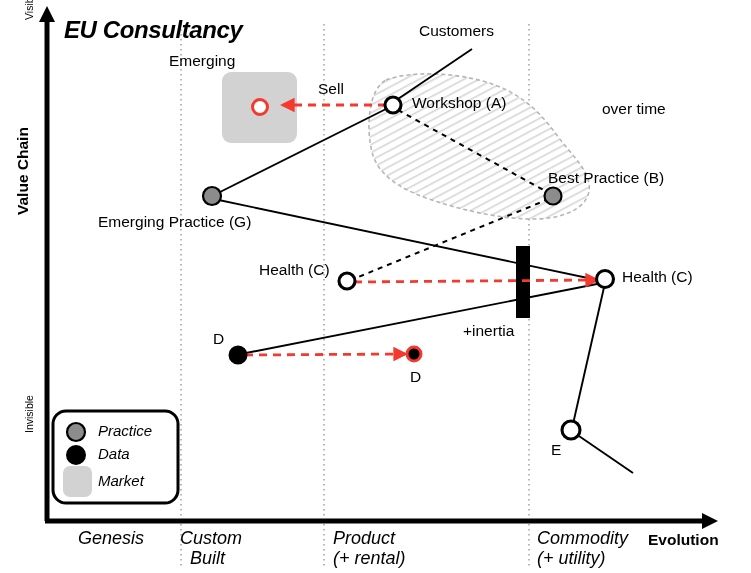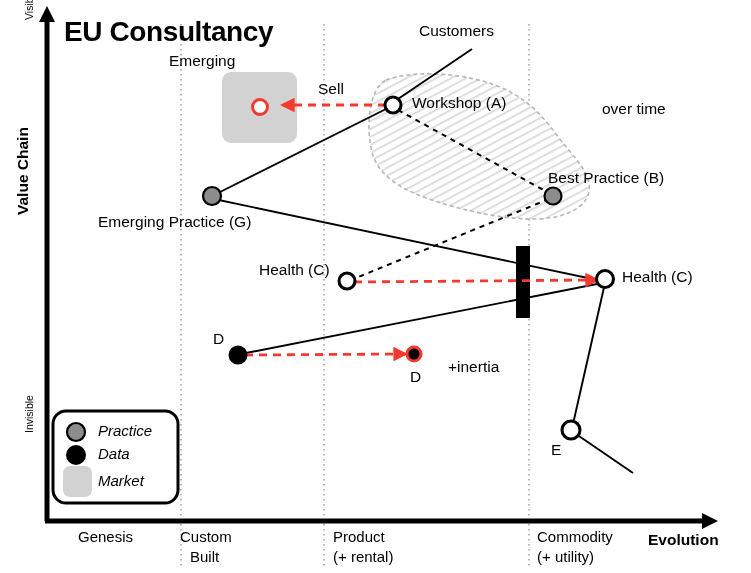--- a/index.html
+++ b/index.html
@@ -17,23 +17,23 @@
   .node-data{fill:#000;stroke:#000;stroke-width:2;}
   .node-red-open{fill:#ffffff;stroke:#f4392f;stroke-width:3;}
   .node-red-filled{fill:#000;stroke:#f4392f;stroke-width:3;}
   .market-box{fill:#d2d2d2;}
   .inertia-bar{fill:#000;}
   .cloud{fill:url(#hatch);stroke:#b6b6b6;stroke-width:1.6;stroke-dasharray:4 3;}
   .legend-box{fill:#ffffff;stroke:#000;stroke-width:3;}
   .t{font-family:"Liberation Sans", sans-serif;fill:#000;}
   .lbl{font-size:15.5px;}
   .lbl-sm{font-size:15px;font-style:italic;}
-  .title{font-size:28px;font-weight:bold;letter-spacing:-0.4px;}
+  .title{font-size:24px;font-weight:bold;letter-spacing:-0.4px;font-style:italic;}
   .axis-name{font-size:15.5px;font-weight:bold;}
-  .tick{font-size:15px;}
+  .tick{font-size:18px;font-style:italic;}
   .vert{font-size:10.5px;}
   .red{fill:#f4392f;}
   .note{font-size:15.5px;font-weight:normal;}
 </style>
 </head>
 <body>
 
 <div id="map-root">
 <svg width="751" height="573" viewBox="0 0 751 573">
   <defs>
@@ -129,21 +129,21 @@
 
   <div style="position:absolute;left:537px;top:528px;" class="t tick">Commodity</div>
   <div style="position:absolute;left:537px;top:548px;" class="t tick">(+ utility)</div>
 
   <div style="position:absolute;left:648px;top:531px;" class="t axis-name">Evolution</div>
 
   <div style="position:absolute;left:169px;top:52px;" class="t note">Emerging</div>
   <div style="position:absolute;left:419px;top:22px;" class="t note">Customers</div>
   <div style="position:absolute;left:318px;top:80px;" class="t lbl red">Sell</div>
   <div style="position:absolute;left:602px;top:100px;" class="t note">over time</div>
-  <div style="position:absolute;left:448px;top:322px;margin-top:36px;" class="t note">+inertia</div>
+  <div style="position:absolute;left:463px;top:322px;" class="t note">+inertia</div>
 
   <div style="position:absolute;left:412px;top:94px;" class="t lbl">Workshop (A)</div>
   <div style="position:absolute;left:548px;top:169px;" class="t lbl">Best Practice (B)</div>
   <div style="position:absolute;left:98px;top:213px;" class="t lbl">Emerging Practice (G)</div>
   <div style="position:absolute;left:259px;top:261px;" class="t lbl">Health (C)</div>
   <div style="position:absolute;left:622px;top:268px;" class="t lbl">Health (C)</div>
   <div style="position:absolute;left:213px;top:330px;" class="t lbl">D</div>
   <div style="position:absolute;left:410px;top:368px;" class="t lbl red">D</div>
   <div style="position:absolute;left:551px;top:441px;" class="t lbl">E</div>
 

